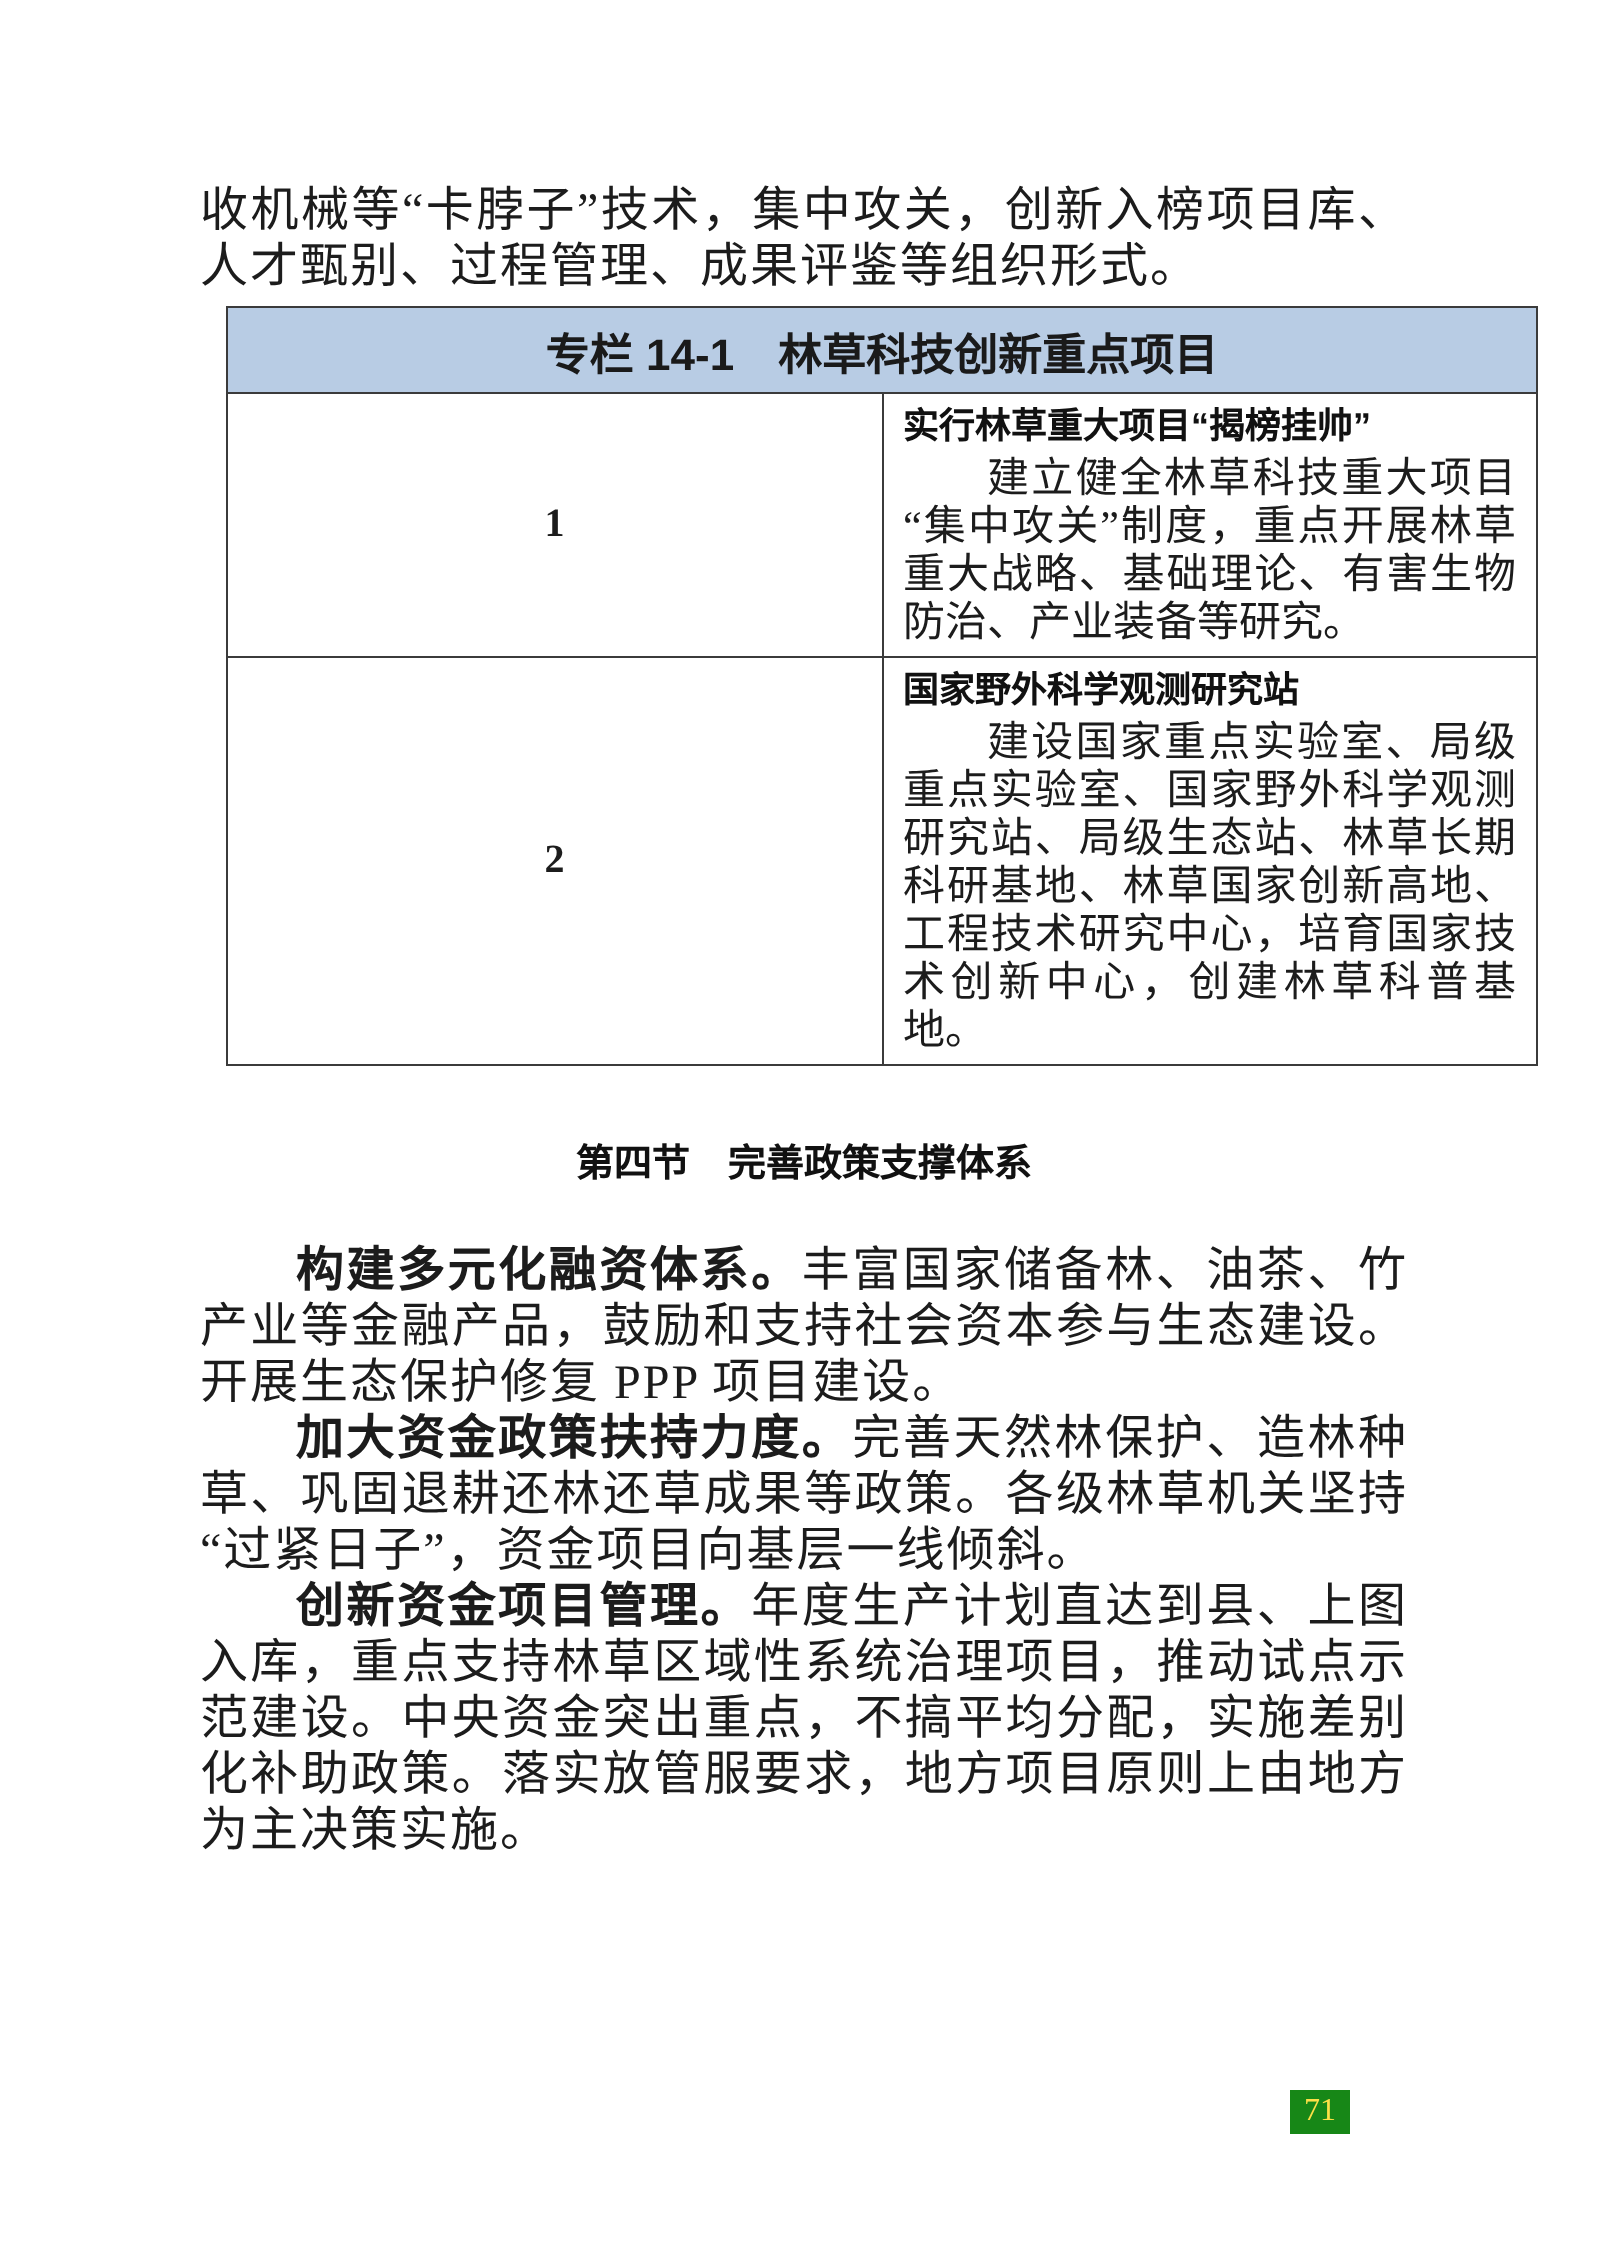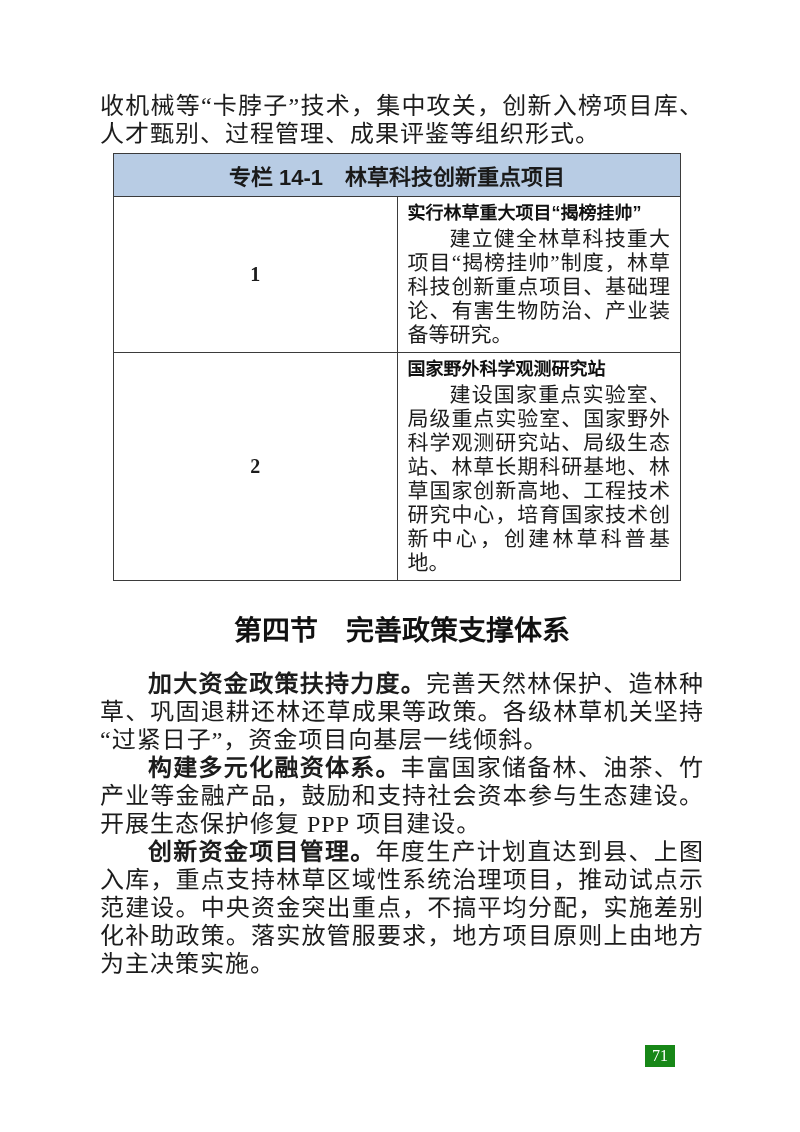--- a/index.html
+++ b/index.html
@@ -28,21 +28,21 @@
     letter-spacing: 1px;
     word-break: break-all;
   }
   .para.indent { text-indent: 2em; }
   .para .lead {
     font-weight: bold;
   }
   
   table.box {
     border-collapse: collapse;
-    width: 568px;
+    width: 656px;
     margin: 5px 0 0 13px;
     table-layout: fixed;
   }
   table.box td {
     border: 1px solid #3b3b3b;
     vertical-align: middle;
   }
   td.box-header {
     background: #b8cce4;
     text-align: center;
@@ -76,36 +76,36 @@
     text-align: justify;
     text-justify: inter-ideograph;
     text-indent: 2em;
     word-break: break-all;
     margin-top: 1px;
   }
   
   h2.section-heading {
     font-family: "Liberation Sans", "DejaVu Sans", sans-serif;
     font-weight: bold;
-    font-size: 28px;
+    font-size: 19px;
     line-height: 36px;
     color: #111;
     text-align: center;
     margin: 0;
   }
   #heading-s4 { margin-top: 32px; margin-bottom: 21px; }
   
   .page-badge {
     position: absolute;
     left: 645px;
     top: 1045px;
     width: 30px;
     height: 22px;
     background: #178717;
-    color: #ffffff;
+    color: #fde047;
     font-size: 16px;
     line-height: 22px;
     text-align: center;
     font-family: "Liberation Serif", "DejaVu Serif", serif;
   }
 </style>
 </head>
 <body>
 
 <div class="page">
@@ -114,36 +114,36 @@
 
   <table class="box">
     <tbody>
       <tr>
         <td class="box-header" colspan="2">专栏 14-1　林草科技创新重点项目</td>
       </tr>
       <tr>
         <td class="num-cell">1</td>
         <td class="content-cell">
           <div class="row-title">实行林草重大项目“揭榜挂帅”</div>
-          <div class="row-body">建立健全林草科技重大项目“揭榜挂帅”制度，林草科技创新重点项目、基础理论、有害生物防治、产业装备等研究。</div>
+          <div class="row-body">建立健全林草科技重大项目“集中攻关”制度，重点开展林草重大战略、基础理论、有害生物防治、产业装备等研究。</div>
         </td>
       </tr>
       <tr>
         <td class="num-cell">2</td>
         <td class="content-cell">
           <div class="row-title">国家野外科学观测研究站</div>
           <div class="row-body">建设国家重点实验室、局级重点实验室、国家野外科学观测研究站、局级生态站、林草长期科研基地、林草国家创新高地、工程技术研究中心，培育国家技术创新中心，创建林草科普基地。</div>
         </td>
       </tr>
     </tbody>
   </table>
 
   <h2 class="section-heading" id="heading-s4">第四节　完善政策支撑体系</h2>
 
+  <p class="para indent"><span class="lead">构建多元化融资体系。</span><span>丰富国家储备林、油茶、竹产业等金融产品，鼓励和支持社会资本参与生态建设。开展生态保护修复 PPP 项目建设。</span></p>
+
   <p class="para indent"><span class="lead">加大资金政策扶持力度。</span><span>完善天然林保护、造林种草、巩固退耕还林还草成果等政策。各级林草机关坚持“过紧日子”，资金项目向基层一线倾斜。</span></p>
-
-  <p class="para indent"><span class="lead">构建多元化融资体系。</span><span>丰富国家储备林、油茶、竹产业等金融产品，鼓励和支持社会资本参与生态建设。开展生态保护修复 PPP 项目建设。</span></p>
 
   <p class="para indent"><span class="lead">创新资金项目管理。</span><span>年度生产计划直达到县、上图入库，重点支持林草区域性系统治理项目，推动试点示范建设。中央资金突出重点，不搞平均分配，实施差别化补助政策。落实放管服要求，地方项目原则上由地方为主决策实施。</span></p>
 
 </div>
 
 <div class="page-badge">71</div>
 
 </body></html>

